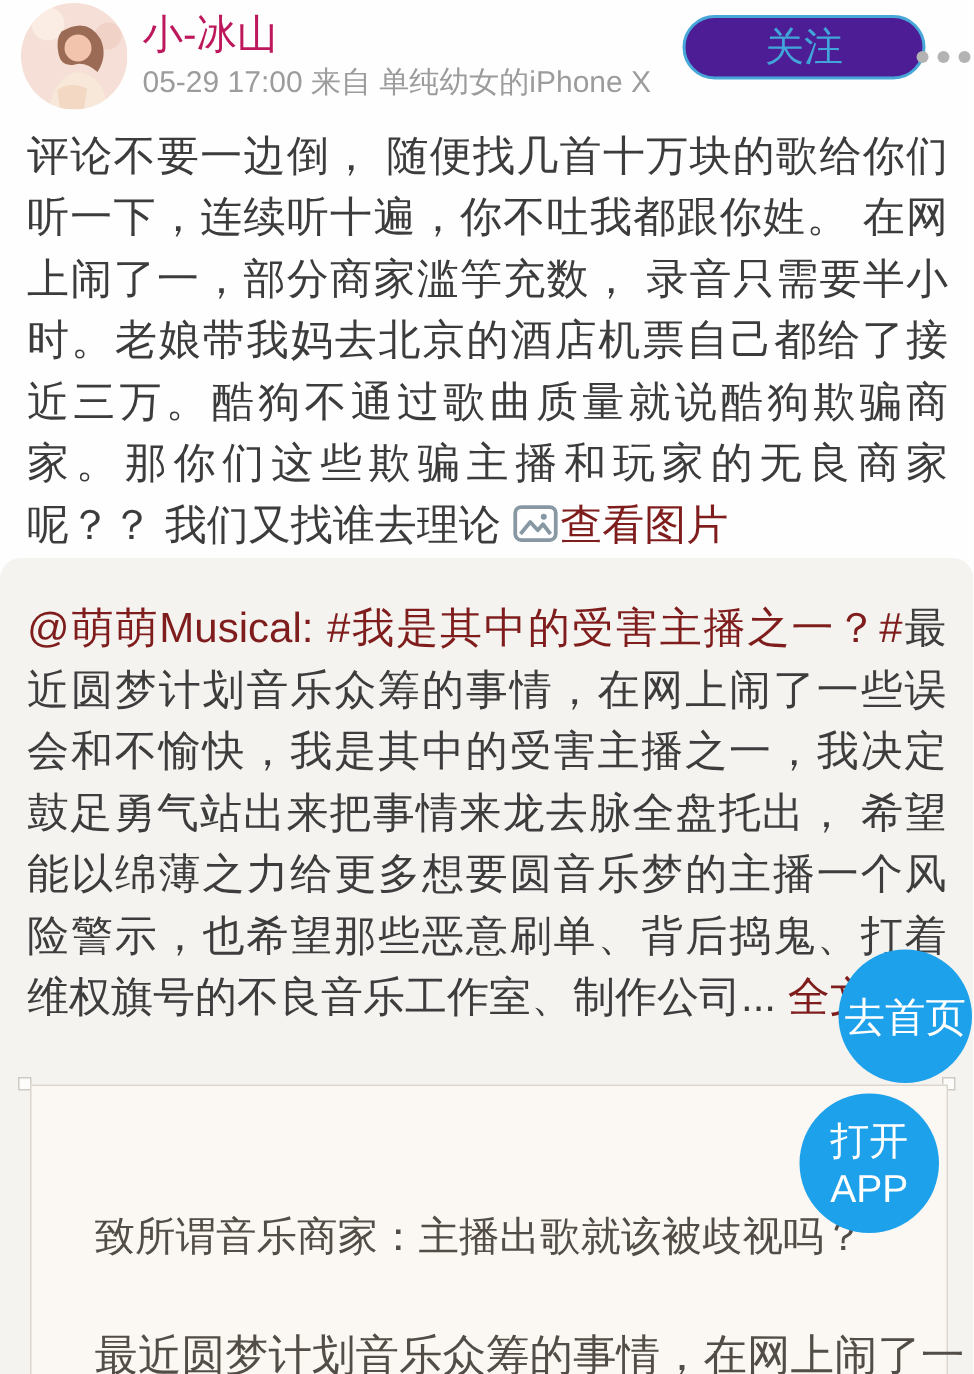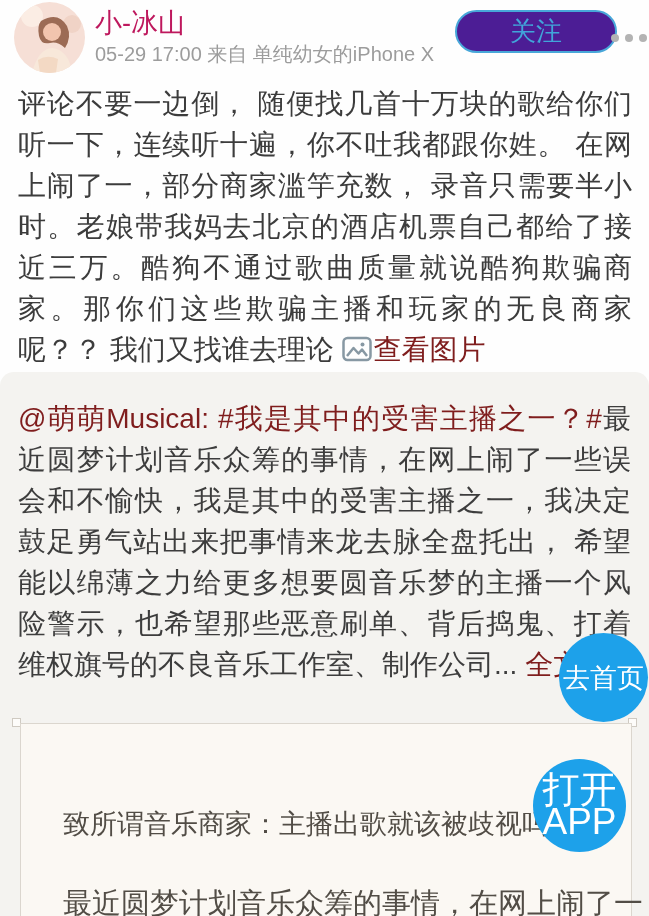--- a/index.html
+++ b/index.html
@@ -91,21 +91,21 @@
   
   .fab {
     position: absolute; border-radius: 50%;
     background: #1da1ea; color: #ffffff; border: none;
     font-family: inherit; cursor: pointer;
     display: flex; flex-direction: column;
     align-items: center; justify-content: center;
     z-index: 10; padding: 0;
   }
   .fab-home { left: 529px; top: 633px; width: 89px; height: 89px; font-size: 27px; font-weight: 400; margin-left: 30px; }
-  .fab-app  { left: 533px; top: 759px; width: 93px; height: 93px; font-size: 37px; font-weight: 500; line-height: 32px; }
+  .fab-app  { left: 533px; top: 729px; width: 93px; height: 93px; font-size: 26px; font-weight: 500; line-height: 32px; }
 </style>
 </head>
 <body>
 
 <div class="page">
 
   <div class="avatar">
     <span>
       <svg width="71" height="71" viewBox="0 0 71 71">
         <rect width="71" height="71" fill="#f6dfd6"></rect>

